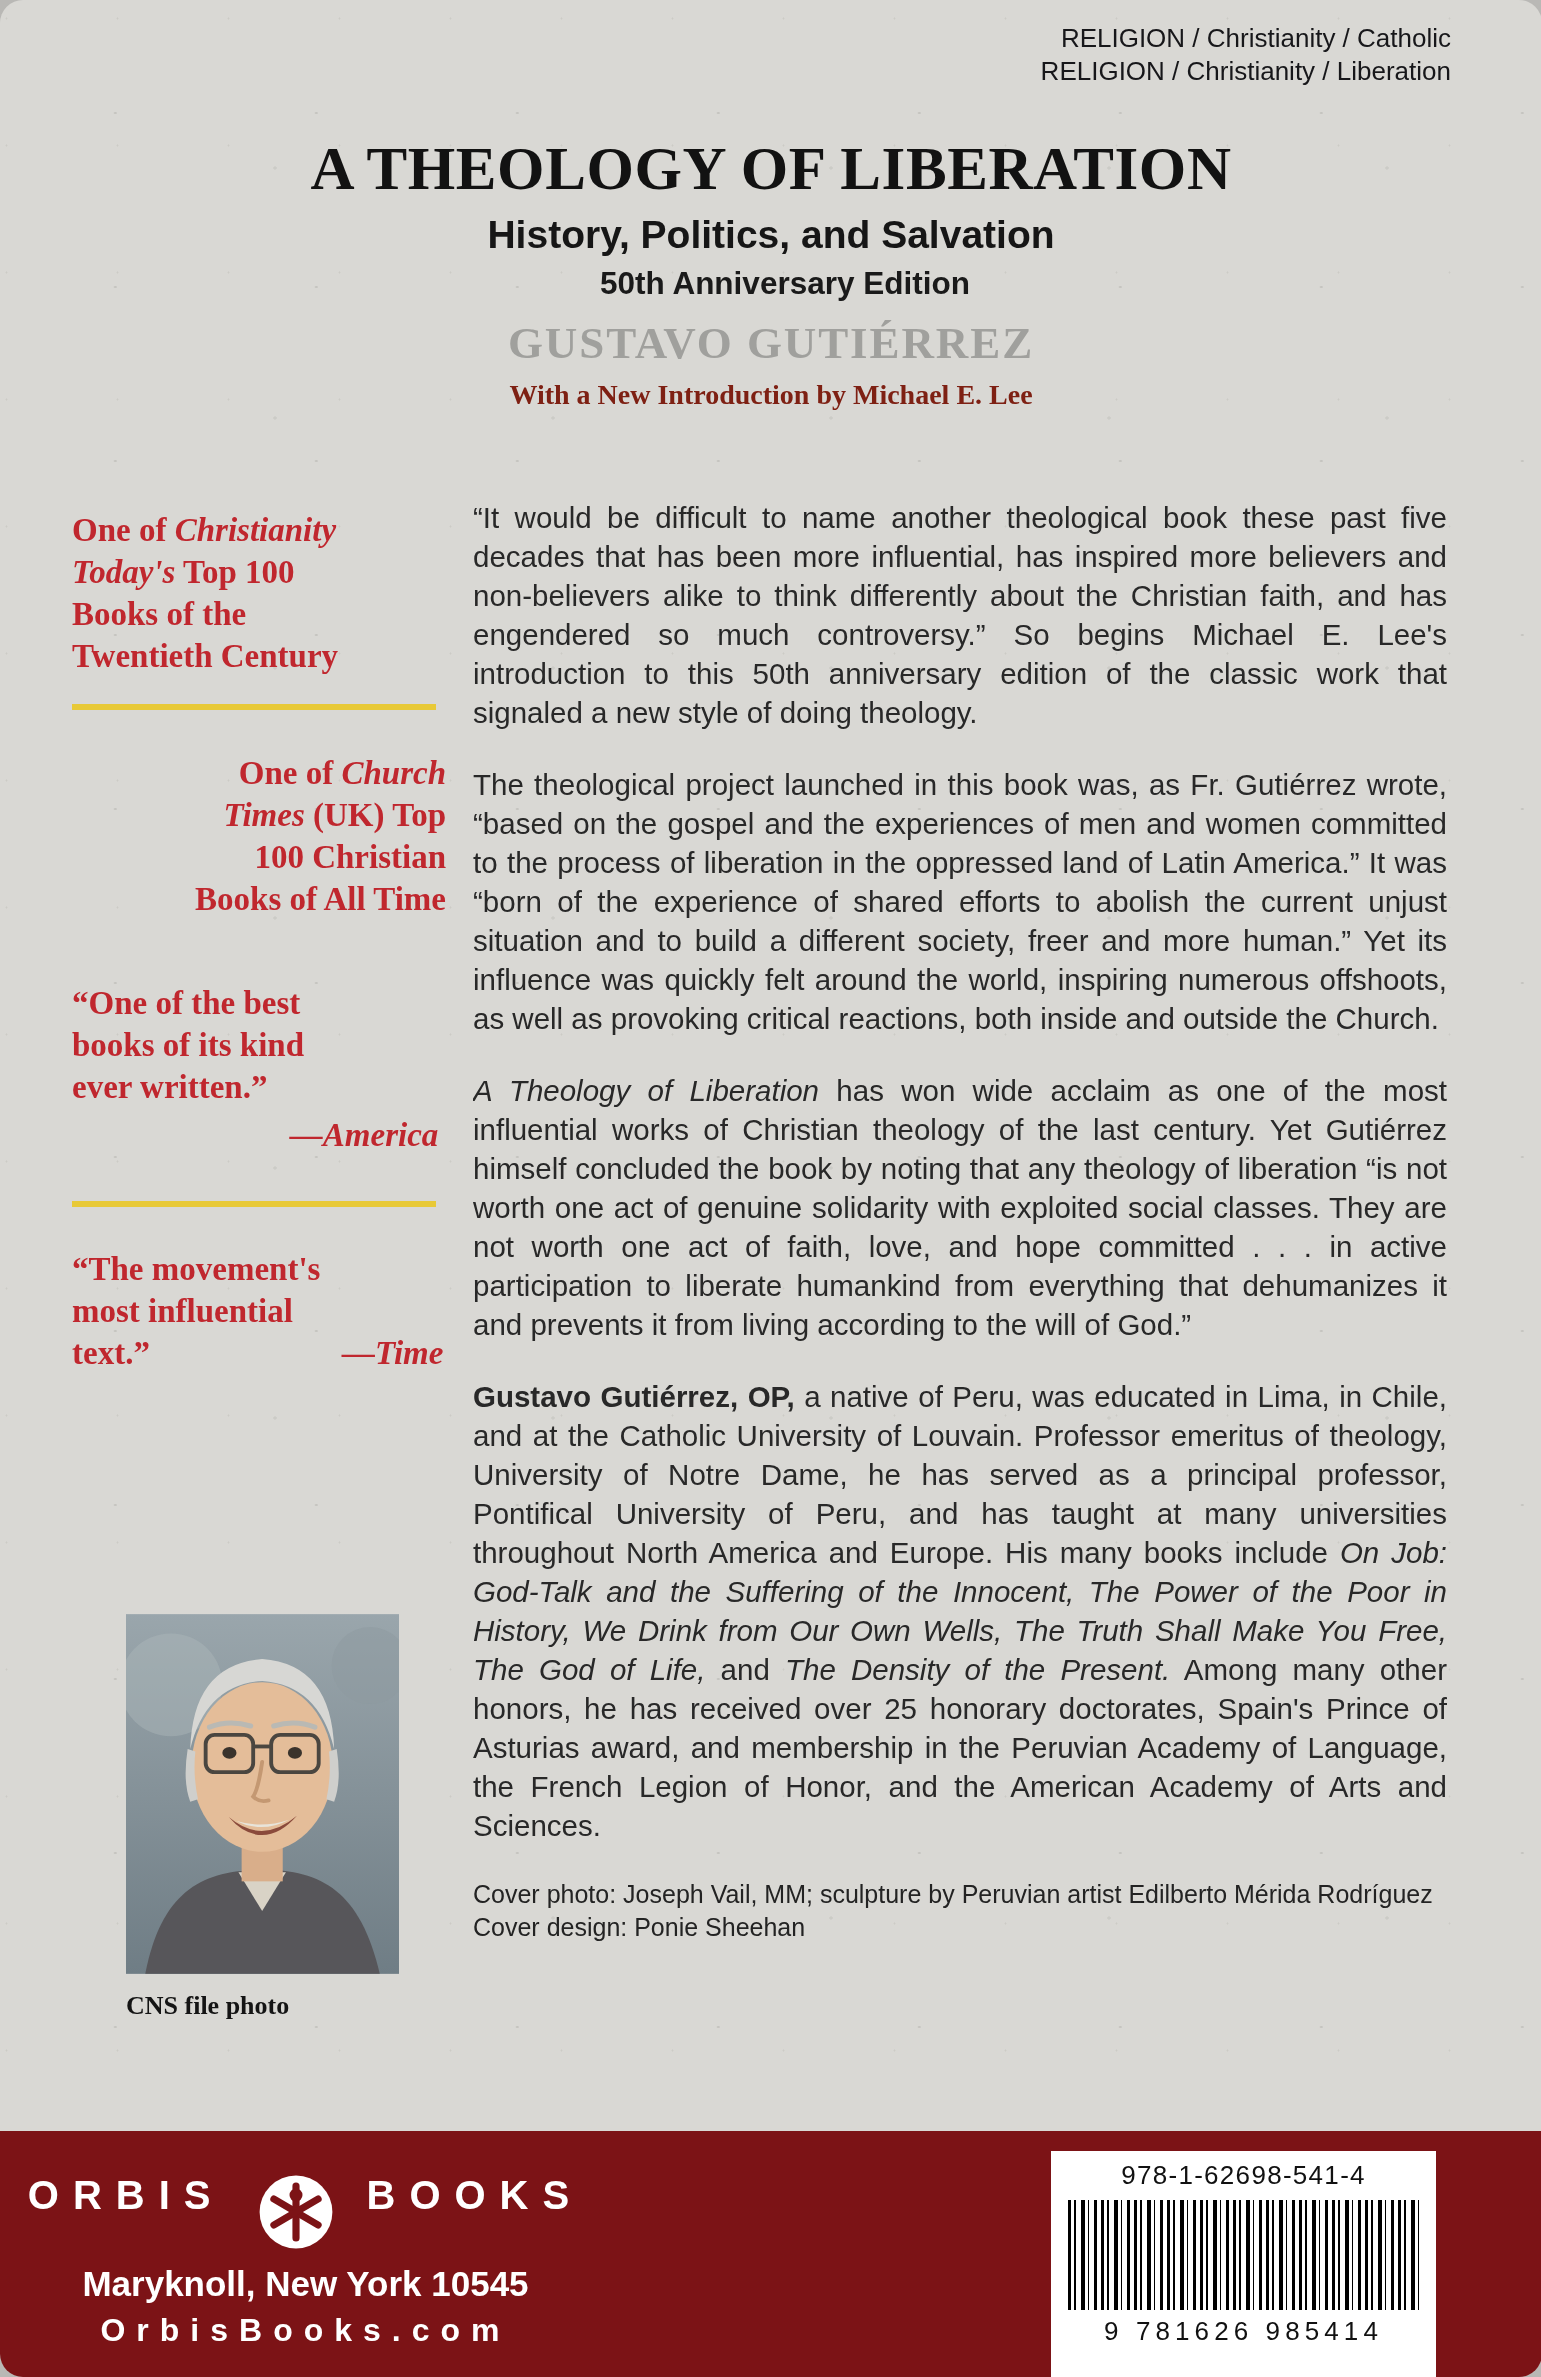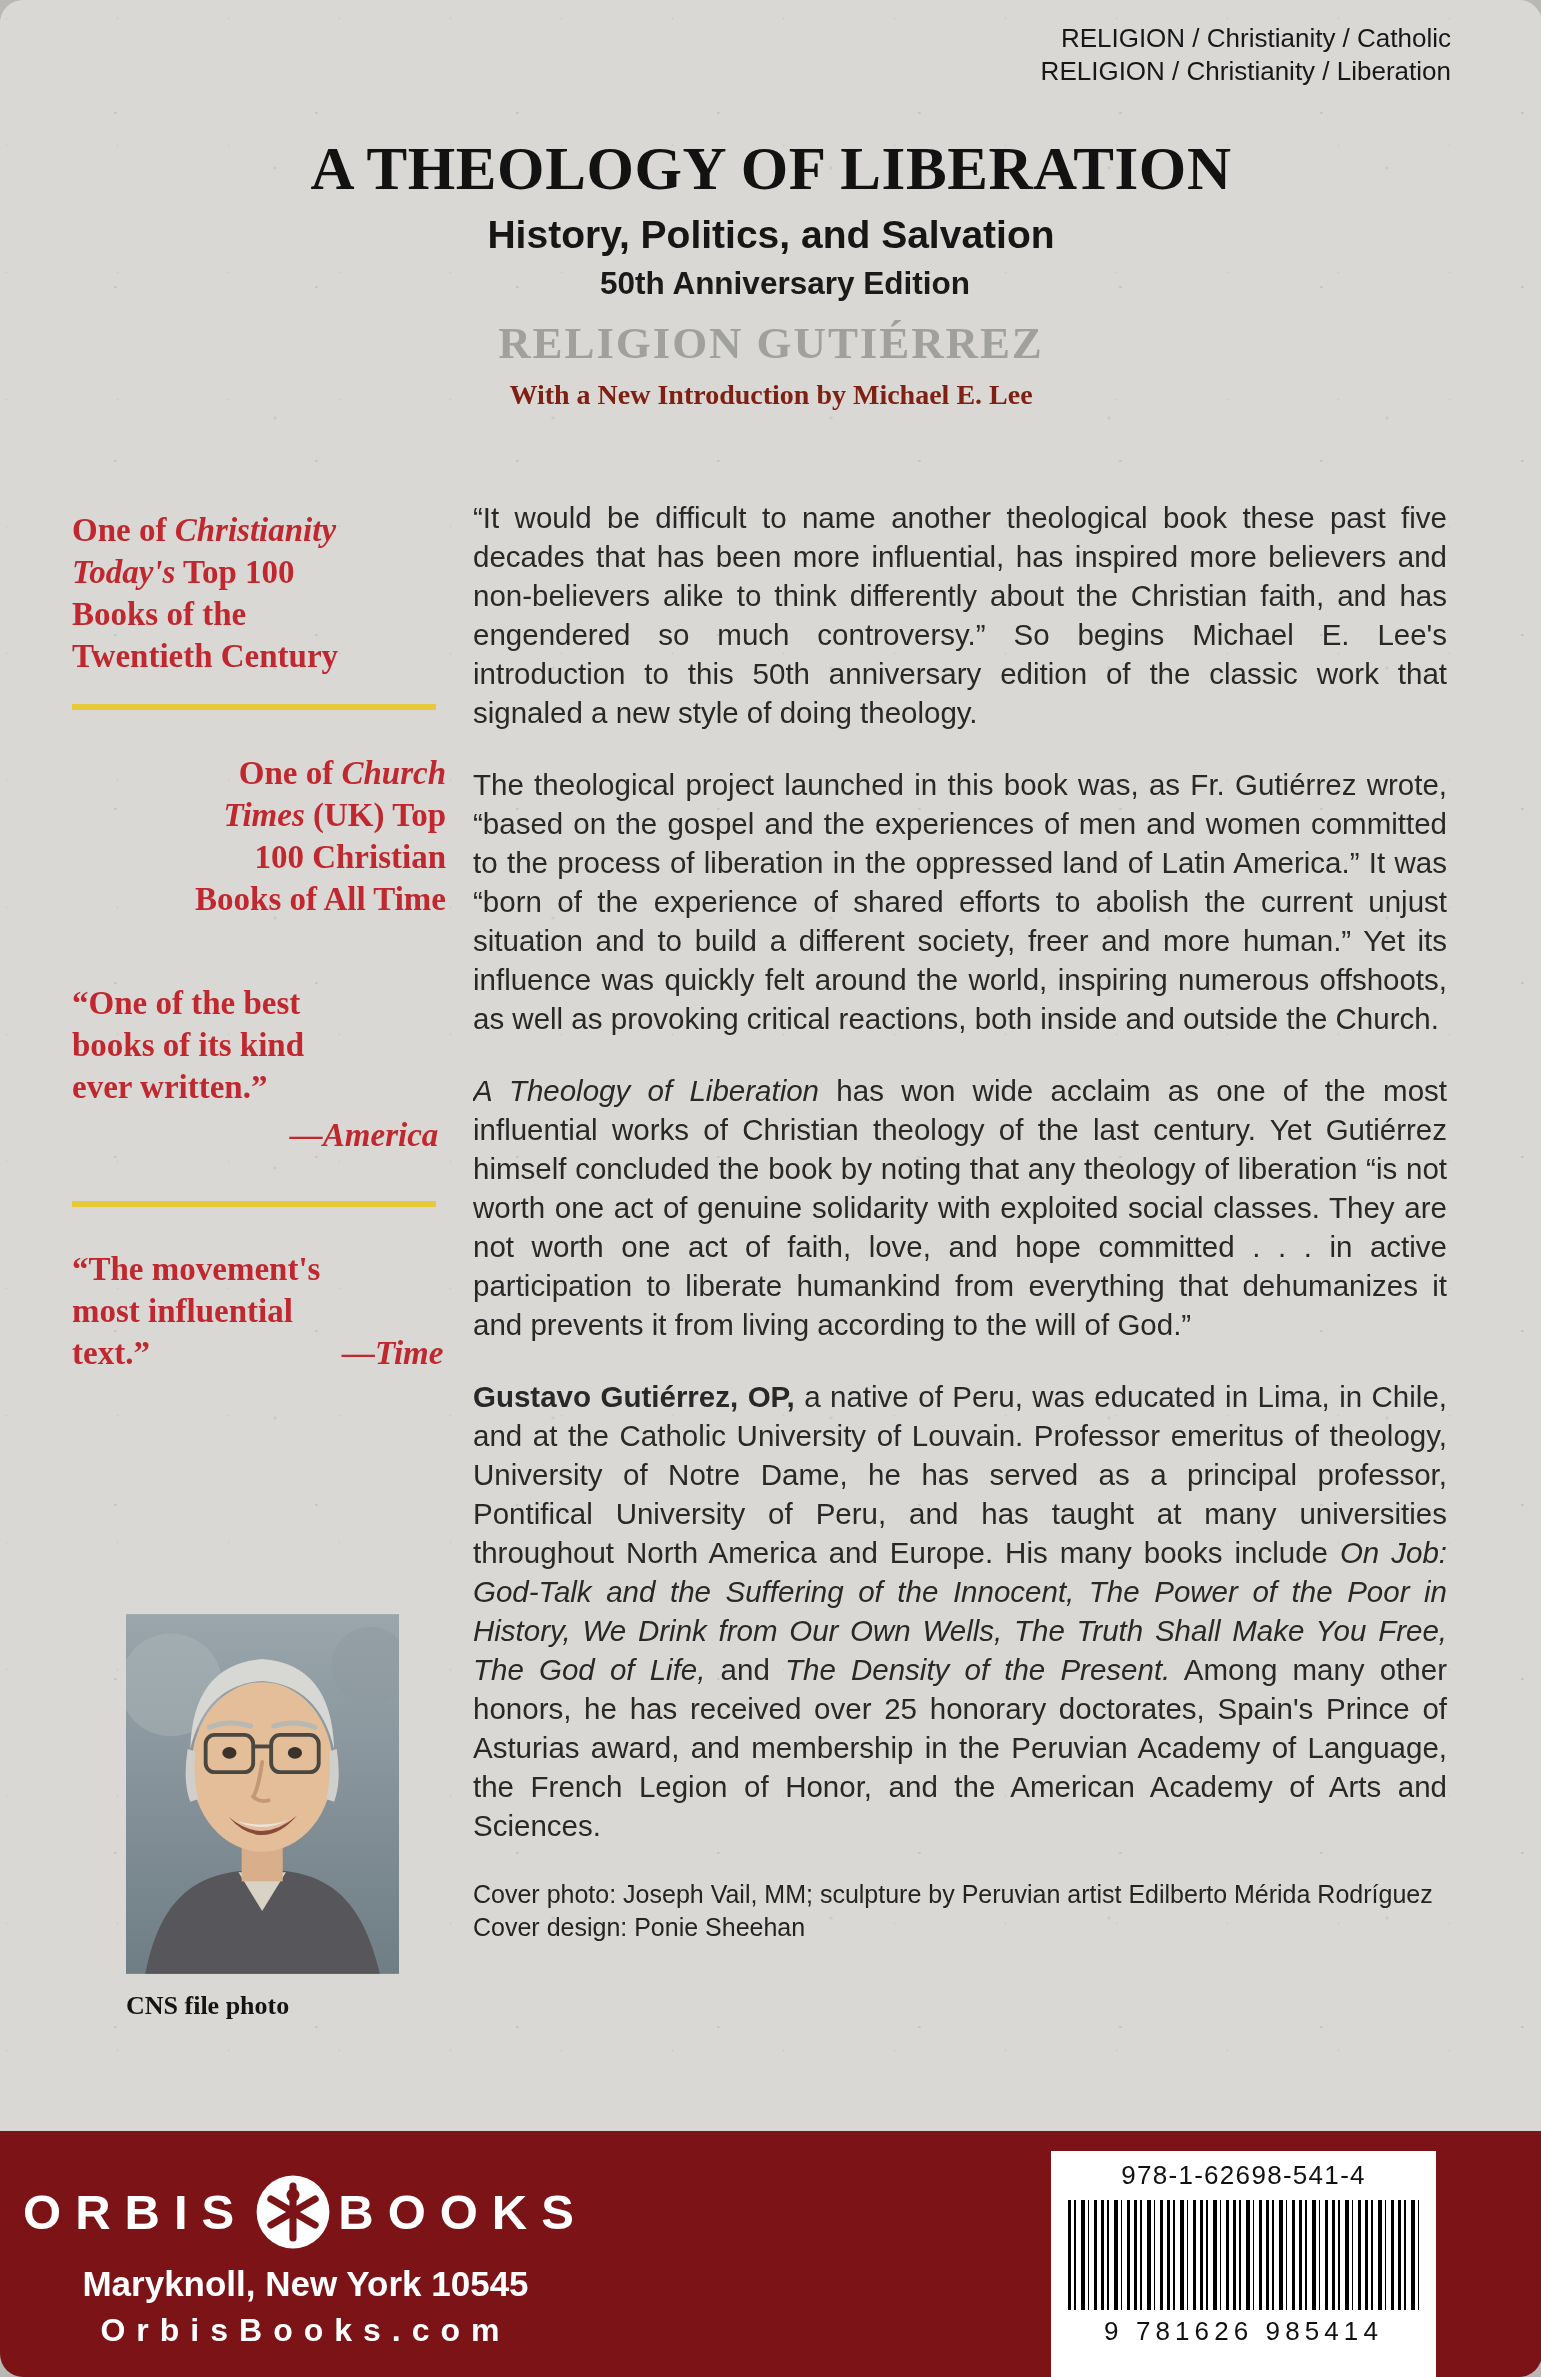--- a/index.html
+++ b/index.html
@@ -53,22 +53,22 @@
 
   
   .photo { position:absolute; left:126px; top:1614px; width:273px; margin:0; }
   .photo svg { display:block; width:273px; height:360px; }
   .photo figcaption { margin-top:16.7px; font-family:"Liberation Serif", serif;
     font-weight:700; font-size:26px; color:#141414; }
 
   
   .footer { position:absolute; left:0; top:2131px; width:1542px; height:246px; background:#7c1316; }
   .publisher { position:absolute; left:29.5px; top:42px; width:552px; text-align:center; color:#ffffff; }
-  .logo-row { display:flex; align-items:center; justify-content:center; gap:6px;
-    font-weight:700; font-size:49px; letter-spacing:14px; }
+  .logo-row { display:flex; align-items:flex-start; justify-content:center; gap:32px;
+    font-weight:700; font-size:40px; letter-spacing:14px; }
   .logo-circle { width:78px; height:78px; flex:0 0 auto; }
   .address { margin-top:13px; font-weight:700; font-size:35px; }
   .website { margin-top:7.7px; font-weight:700; font-size:32px; letter-spacing:11px; }
 
   .barcode-box { position:absolute; right:106px; top:20px; width:385px; height:242px; background:#ffffff; }
   .isbn { padding-top:9px; text-align:center; font-size:26px; letter-spacing:1.3px; color:#111; }
   .bars { margin:9px auto 0 auto; width:352px; height:110px;
     background:repeating-linear-gradient(90deg,
       #000 0 3.2px, #fff 3.2px 5.8px, #000 5.8px 7.7px, #fff 7.7px 13px,
       #000 13px 17.3px, #fff 17.3px 20px, #000 20px 21px, #fff 21px 26px,
@@ -82,21 +82,21 @@
 
   <div class="categories">
     <div>RELIGION / Christianity / Catholic</div>
     <div>RELIGION / Christianity / Liberation</div>
   </div>
 
   <div class="header">
     <h1 class="title">A THEOLOGY OF LIBERATION</h1>
     <h2 class="subtitle">History, Politics, and Salvation</h2>
     <div class="edition">50th Anniversary Edition</div>
-    <div class="author">RELIGION GUTIÉRREZ</div>
+    <div class="author">GUSTAVO GUTIÉRREZ</div>
     <div class="intro-note">With a New Introduction by Michael E. Lee</div>
   </div>
 
   <aside class="sidebar">
     <div class="blurb blurb-1"><span>One of </span><span style="font-style: italic;">Christianity
 Today's</span><span> Top 100
 Books of the
 Twentieth Century</span></div>
     <div class="rule rule-1"></div>
     <div class="blurb blurb-2"><span>One of </span><span style="font-style: italic;">Church

